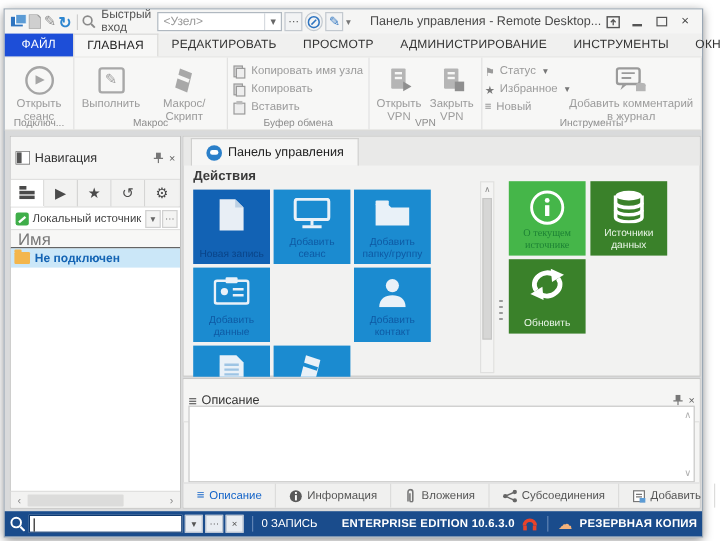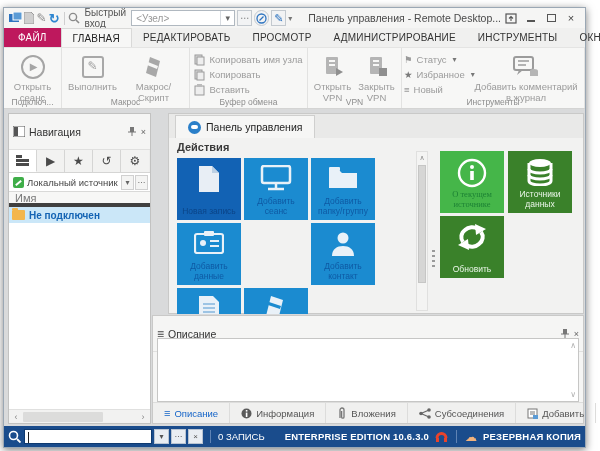--- a/index.html
+++ b/index.html
@@ -33,21 +33,21 @@
   .win-btns { margin-left:auto; display:flex; align-items:center; }
   .win-btn { width:20px; height:16px; display:flex; align-items:center; justify-content:center; color:#444; font-size:11px; }
   .box-glyph { width:9px; height:8px; border:1px solid #555; display:inline-block; }
   .min-glyph { width:8px; height:0; border-bottom:2px solid #555; display:inline-block; margin-top:6px;}
   .tiny-drop { font-size:8px; color:#777; margin:0 2px; }
 
   
   .rtabs { position:absolute; left:0; top:20px; right:0; height:20px; background:#f0f0ef;
     display:flex; align-items:stretch; font-size:10px; border-bottom:1px solid #e4e4e3;}
   .rtab { display:flex; align-items:center; padding:0 11px; color:#333; letter-spacing:.2px; }
-  .rtab.file { background:#be185d; color:#fff; padding:0 14px; }
+  .rtab.file { background:#1d4ed8; color:#fff; padding:0 14px; }
   .rtab.active { background:#f7f7f6; border:1px solid #d9d9d8; border-bottom:none; color:#222; }
 
   
   .ribbon { position:absolute; left:0; top:40px; right:0; height:61px; background:#f7f7f6;
     border-bottom:1px solid #d4d4d3; display:flex; }
   .rgroup { position:relative; border-right:1px solid #e2e2e1; height:100%; padding:3px 2px 13px 2px;
     display:flex; align-items:flex-start; justify-content:center; }
   .rgroup-label { position:absolute; bottom:1px; left:0; right:0; text-align:center;
     font-size:8.5px; color:#8d8d8d; white-space:nowrap; overflow:hidden; }
   .bigbtn { display:flex; flex-direction:column; align-items:center; padding:2px 3px; color:#9b9b9b;
@@ -74,34 +74,34 @@
   .nav-toolbar { height:23px; display:flex; background:#ededec; border-bottom:1px solid #d5d5d4; }
   .ntab { width:28px; display:flex; align-items:center; justify-content:center;
     border-right:1px solid #d5d5d4; background:#f2f2f1; color:#4a4a4a; font-size:12px; }
   .ntab.active { background:#fff; border-bottom:1px solid #fff; }
   .nav-combo { height:19px; display:flex; align-items:center; border-bottom:1px solid #d9d9d8; padding:0 2px; background:#fff;}
   .ds-icon { width:11px; height:11px; background:#3fae49; border-radius:2px; position:relative; margin:0 3px 0 2px; flex:none;}
   .ds-icon::after { content:""; position:absolute; left:2px; top:5px; width:7px; height:2px; background:#fff; transform:rotate(-40deg); }
   .nav-combo .txt { flex:1; font-size:9.5px; color:#444; white-space:nowrap; overflow:hidden; }
   .nav-combo .cbtn { width:13px; height:15px; display:flex; align-items:center; justify-content:center;
     font-size:8px; color:#666; border:1px solid #d0d0d0; background:#f4f4f3; margin-left:1px; }
-  .name-head { height:15px; background:#f7f7f6; border-bottom:4px solid #404040;
-    font-size:11px; color:#777; display:flex; align-items:center; padding:0 6px; }
+  .name-head { height:15px; background:#f7f7f6; border-bottom:1px solid #404040;
+    font-size:14px; color:#777; display:flex; align-items:center; padding:0 6px; }
   .nav-item { height:16px; background:#cbe7f8; display:flex; align-items:center; padding:0 3px;
     font-size:10px; color:#1464b4; font-weight:bold; }
   .folder-ic { width:13px; height:10px; background:#f3b64d; border-radius:1px; position:relative; margin-right:4px; flex:none;}
   .folder-ic::before { content:""; position:absolute; top:-2px; left:0; width:6px; height:2px; background:#f3b64d; border-radius:1px 1px 0 0; }
   .nav-hscroll { position:absolute; left:0; right:0; bottom:0; height:14px; background:#f2f2f1; border-top:1px solid #e0e0df;
     display:flex; align-items:center; font-size:9px; color:#888; }
   .hs-arrow { width:14px; text-align:center; }
   .hs-thumb { height:10px; width:80px; background:#dcdcdb; border:1px solid #cicic0; border-radius:1px; }
 
   
   .main-col { position:absolute; left:148px; right:1px; top:4px; bottom:2px; }
-  .dash { position:absolute; left:16px; right:0; top:0; height:201px; background:#f2f2f1; border:1px solid #c9c9c8; }
+  .dash { position:absolute; left:0; right:0; top:0; height:201px; background:#f2f2f1; border:1px solid #c9c9c8; }
   .dash-tabs { height:24px; background:#e9e9e8; display:flex; align-items:flex-end; }
   .dash-tab { height:23px; display:flex; align-items:center; gap:5px; padding:0 12px; background:#f6f6f5;
     border:1px solid #cfcfce; border-bottom:none; font-size:10.5px; color:#222; margin-left:6px; }
   .dtab-ic { width:13px; height:13px; border-radius:50%; background:#2a7fc9; position:relative; }
   .dtab-ic::after{ content:""; position:absolute; left:3px; top:4px; width:7px; height:4px; border-radius:3px; background:#fff; }
   .dash-body { position:relative; height:176px; overflow:hidden; }
   .section-title { position:absolute; left:8px; top:3px; font-size:11px; font-weight:bold; color:#3a3a3a; }
   .tile { position:absolute; width:64px; height:62px; background:#1b8bd0; color:#0e5aa4;
     font-size:8.5px; line-height:1.1; text-align:center; }
   .tile.dark { background:#1262b4; color:#0a4488; }

